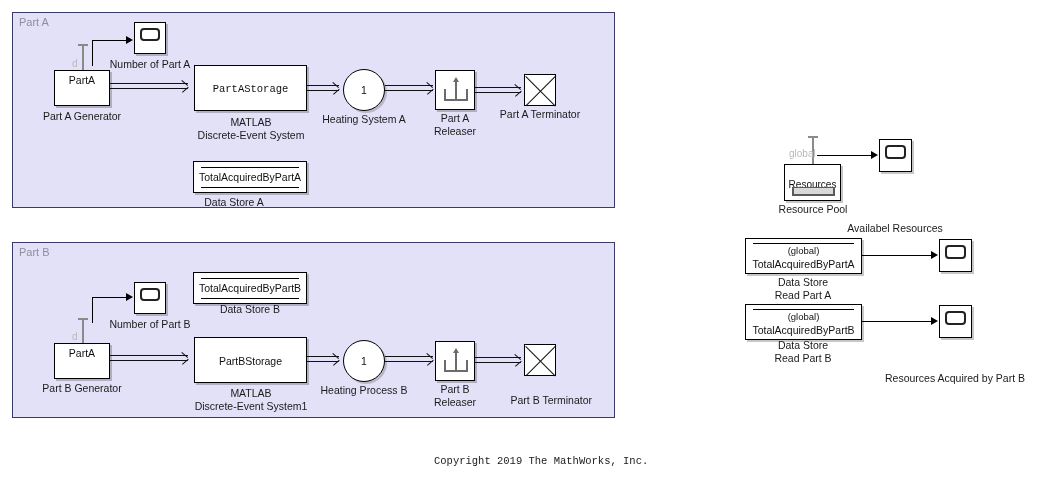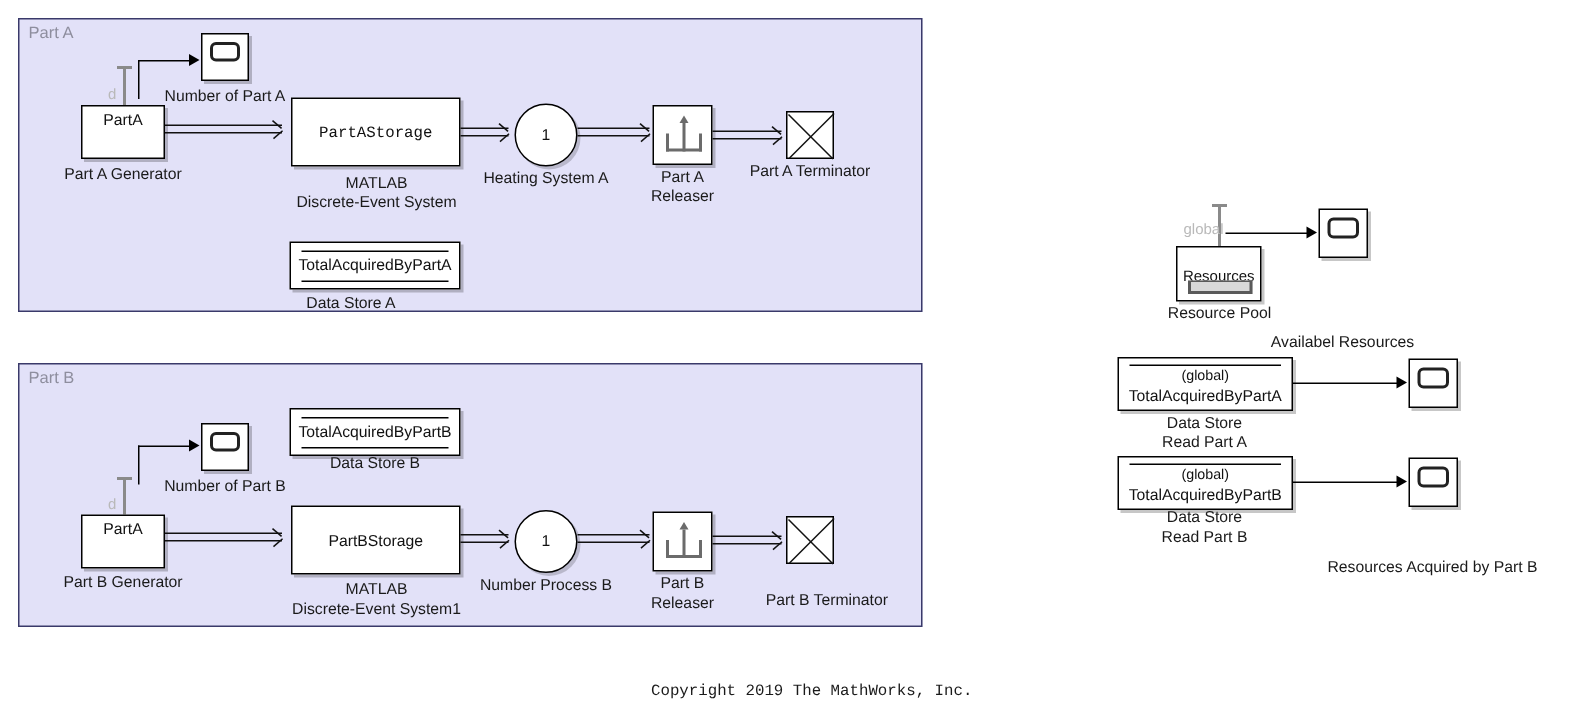--- a/index.html
+++ b/index.html
@@ -307,21 +307,21 @@
   </div>
   <div class="blk-label" style="left:188px; top:387px; width:126px;">MATLAB
 Discrete-Event System1</div>
 
   <div class="eline" style="left:307px; top:356px; width:32px;"></div>
   <div class="echev" style="left:333px; top:353px;"></div>
 
   <div class="circle-blk" style="left:343px; top:340px; width:42px; height:42px;">
     <span>1</span>
   </div>
-  <div class="blk-label" style="left:315px; top:384px; width:98px;">Number Process B</div>
+  <div class="blk-label" style="left:315px; top:384px; width:98px;">Heating Process B</div>
 
   <div class="eline" style="left:385px; top:356px; width:48px;"></div>
   <div class="echev" style="left:427px; top:353px;"></div>
 
   <div class="blk" style="left:435px; top:341px; width:40px; height:40px;">
     <div class="rel-u" style="left:8px; top:18px; width:24px; height:12px;"></div>
     <div class="rel-stem" style="left:19px; top:11px; height:19px;"></div>
     <div class="rel-head" style="left:17px; top:6px;"></div>
   </div>
   <div class="blk-label" style="left:415px; top:383px; width:80px;">Part B

